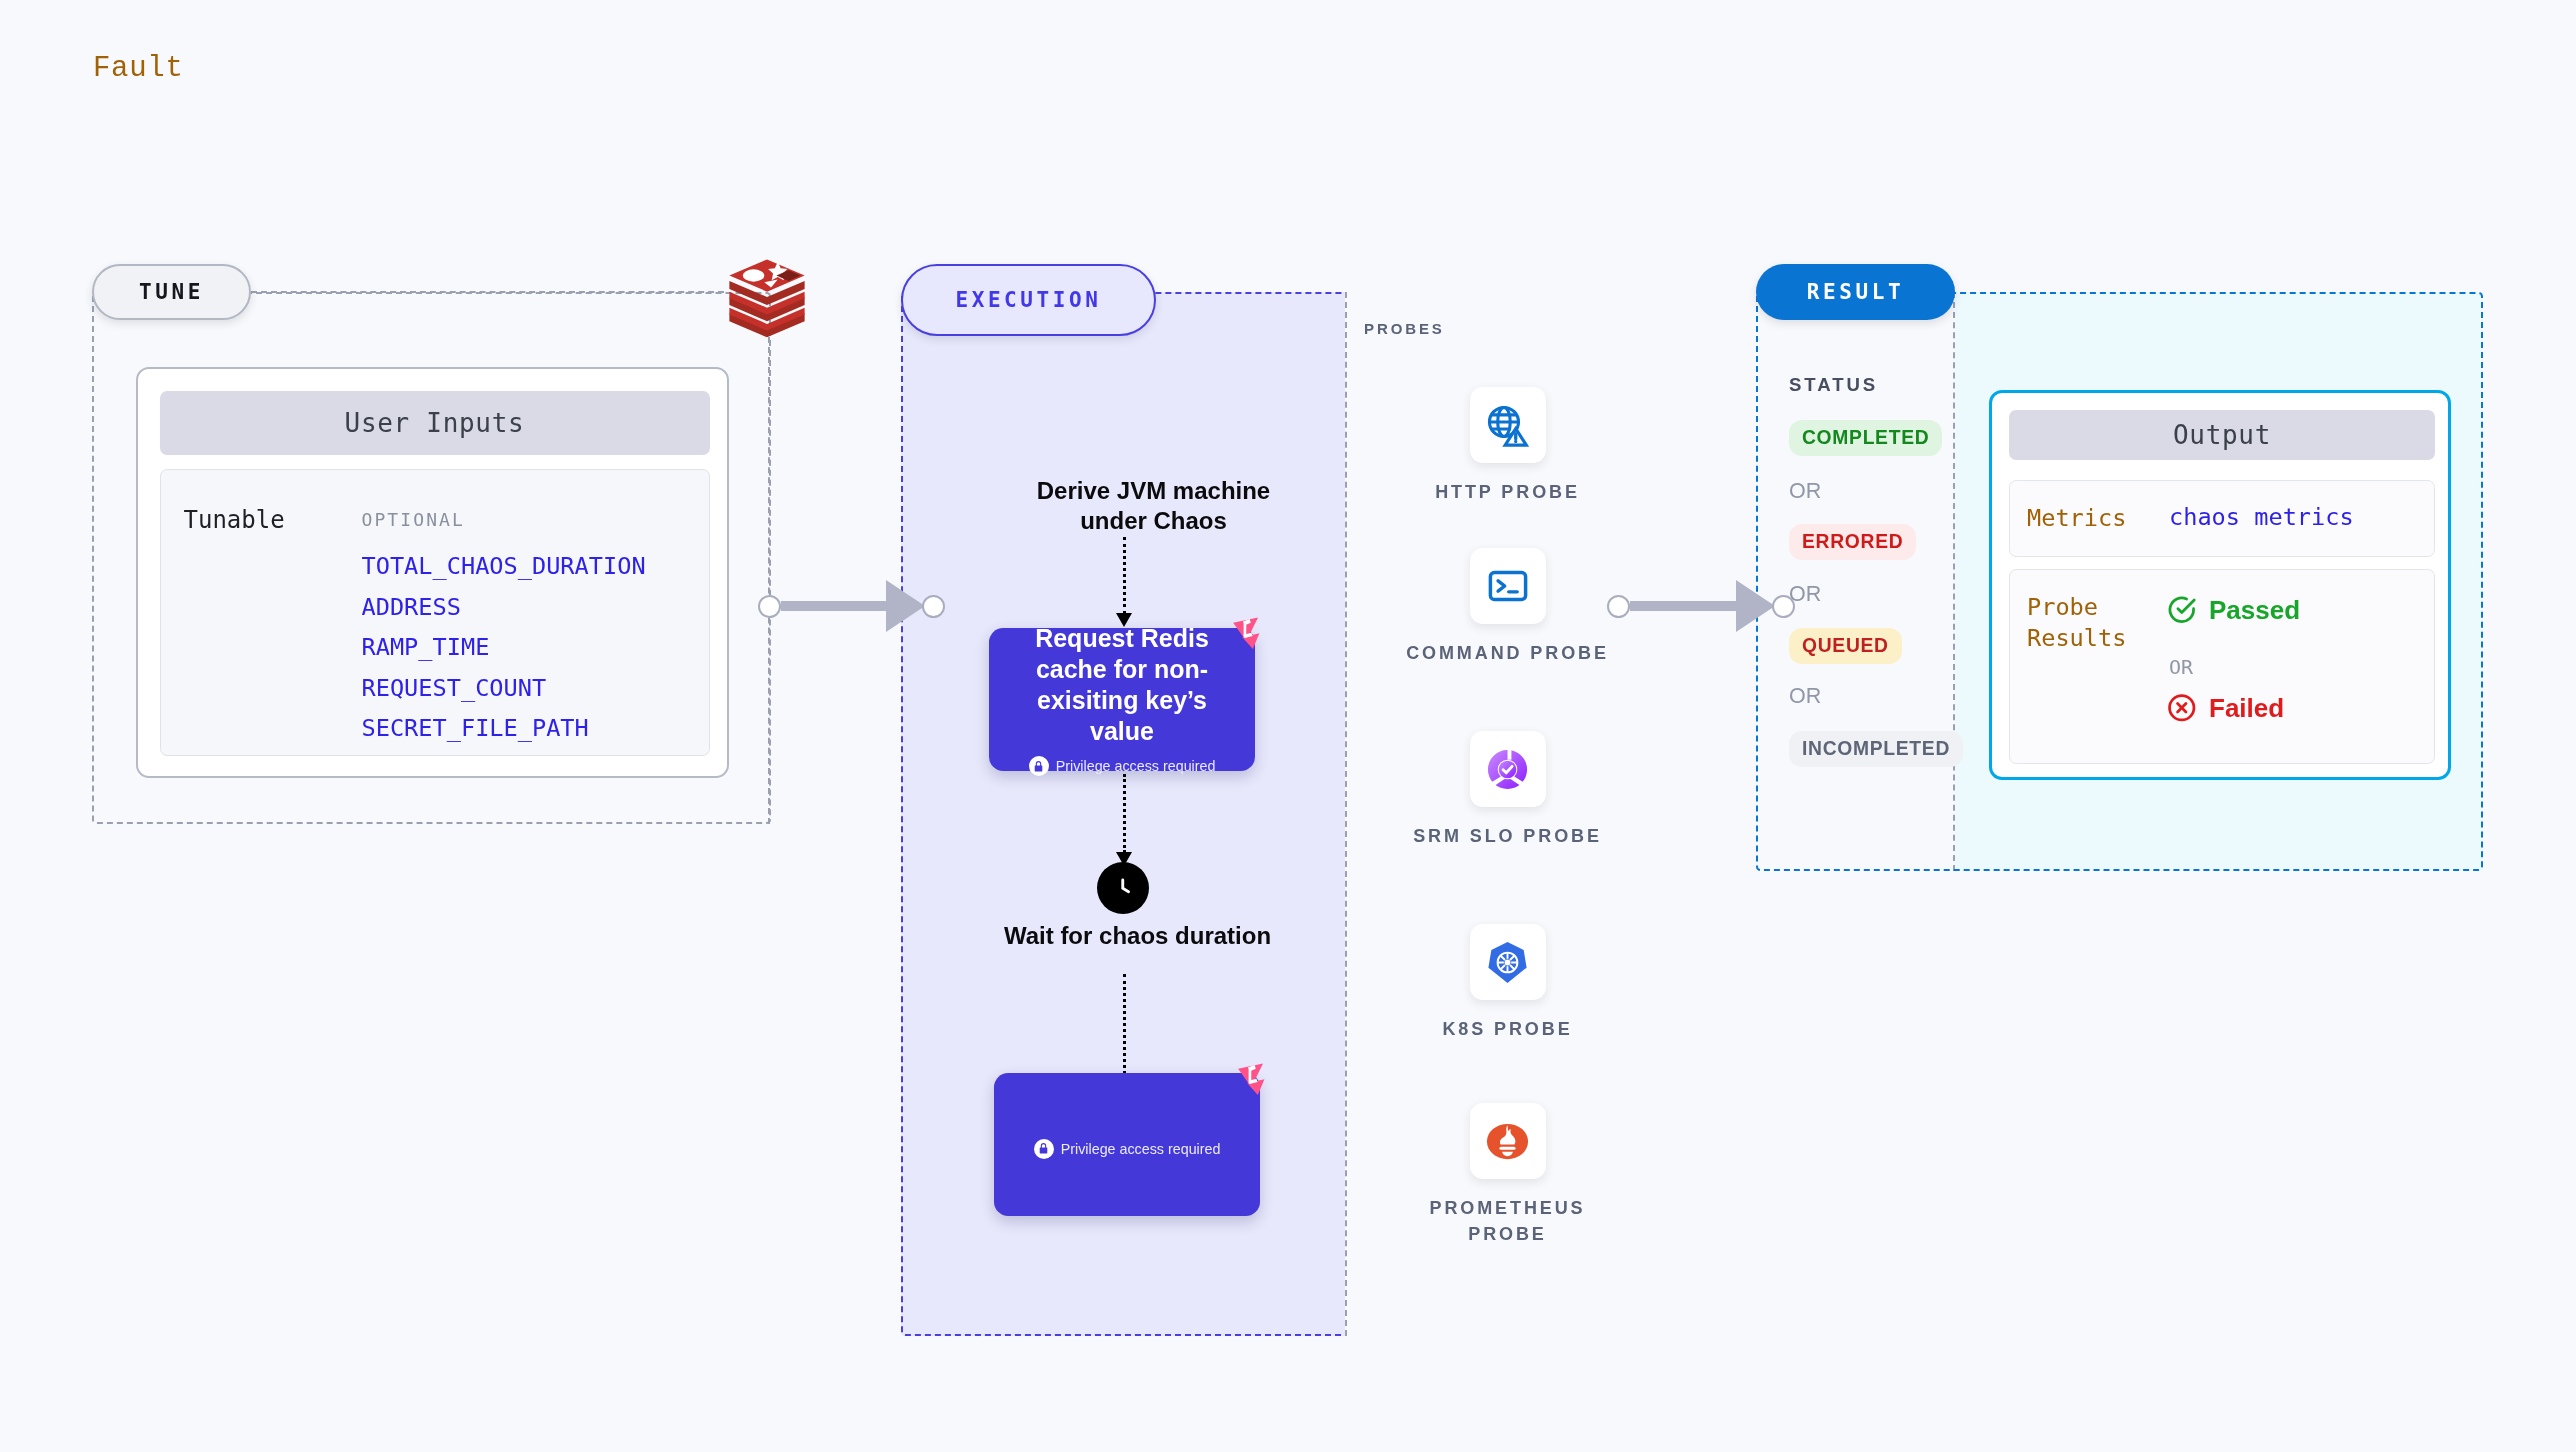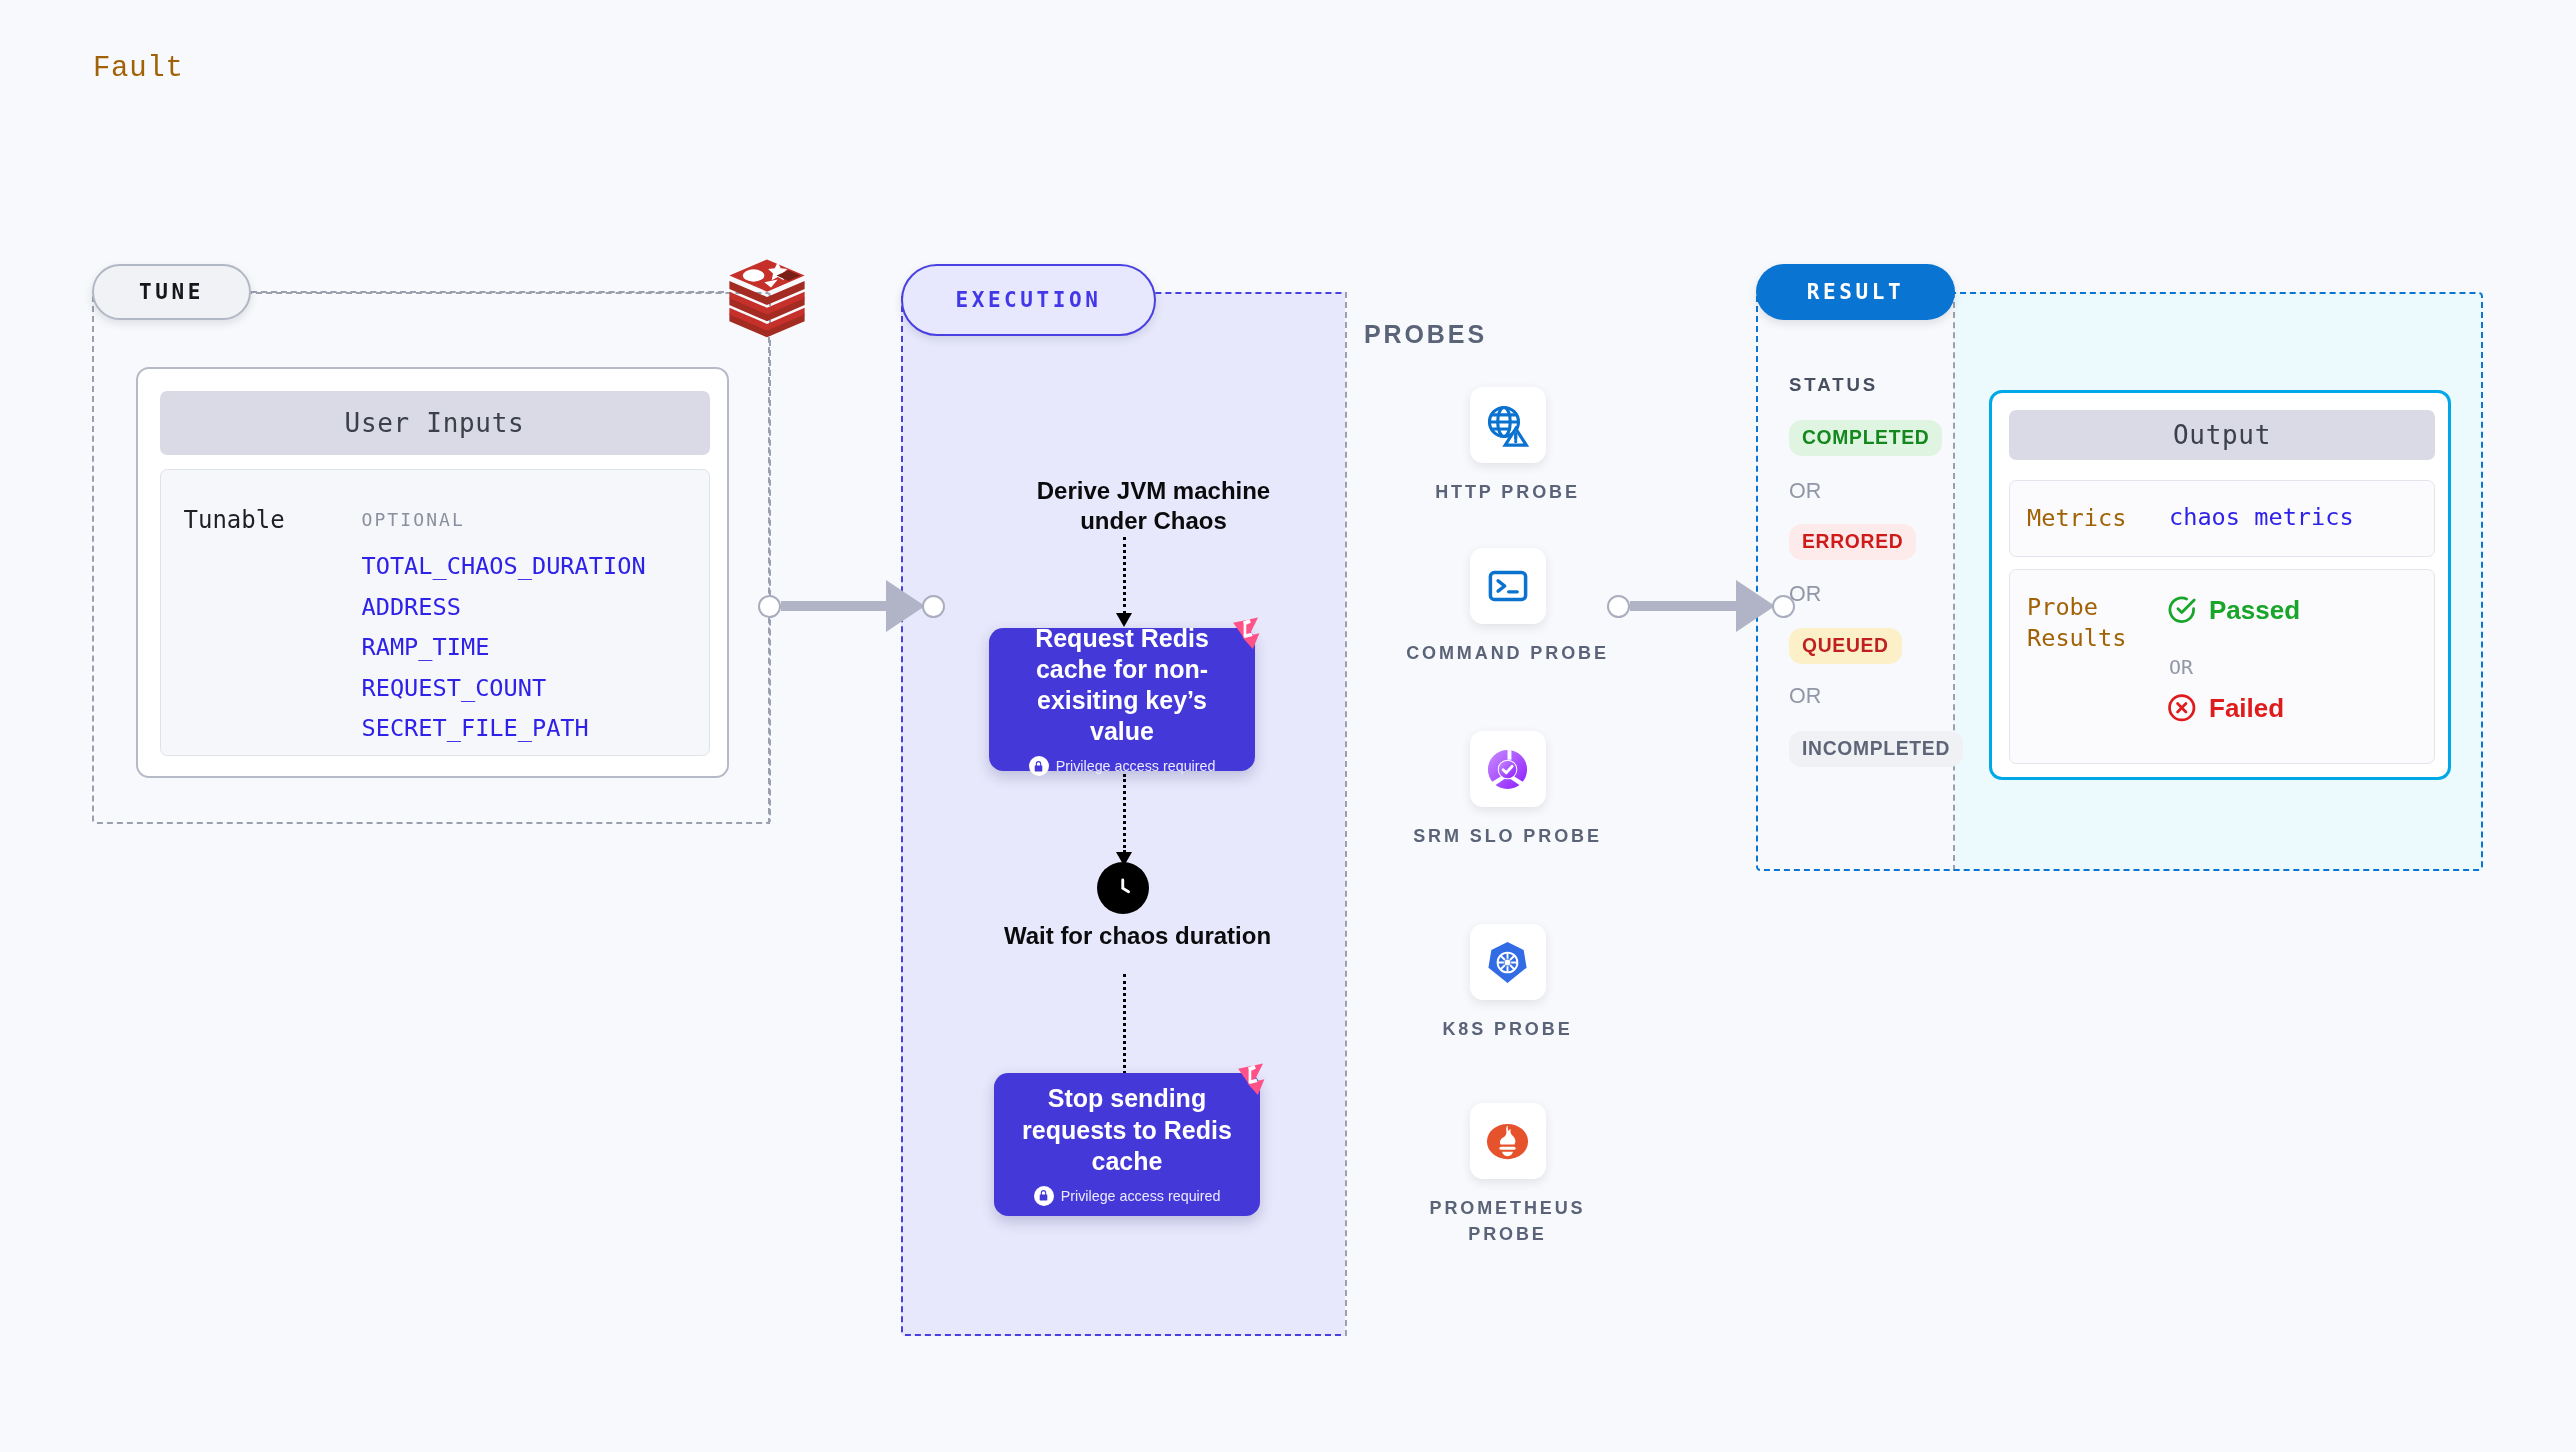--- a/index.html
+++ b/index.html
@@ -186,21 +186,21 @@
     position: absolute; left: 1097px; top: 862px;
     width: 52px; height: 52px; border-radius: 50%;
     background: #000000; display: flex; align-items: center; justify-content: center;
     z-index: 5;
   }
   .exec-title-2 { left: 987px; top: 921px; width: 301px; }
 
   
   .probes-heading {
     position: absolute; left: 1364px; top: 320px;
-    font-size: 25px; font-weight: 700; color: #5a6377; letter-spacing: 2.9px;
+    font-size: 15px; font-weight: 700; color: #5a6377; letter-spacing: 2.9px;
   }
   .probe-item {
     position: absolute; width: 215px;
     display: flex; flex-direction: column; align-items: center;
   }
   .probe-tile {
     width: 76px; height: 76px; background: #ffffff; border-radius: 13px;
     display: flex; align-items: center; justify-content: center;
     box-shadow: 0 3.6px 10px rgba(40,45,70,.10);
   }
@@ -364,21 +364,20 @@
     <svg width="31.5" height="31.5" viewBox="0 0 24 24">
       <circle cx="12" cy="12" r="11" fill="#000"></circle>
       <path d="M12 6 v6.4 l4.4 2.6" stroke="#fff" stroke-width="2.2" fill="none" stroke-linecap="round"></path>
     </svg>
   </div>
   <div class="exec-step-label exec-title-2">Wait for chaos duration</div>
 
   <div class="dotted-arrow da-3"></div>
 
   <div class="exec-node node-2">
-    <span class="node-text">Stop sending requests to Redis cache</span>
     <span class="node-priv">
       <span class="lock-badge">
         <svg width="13" height="13" viewBox="0 0 24 24" fill="#4438d8">
           <path d="M12 2a5 5 0 0 0-5 5v3H6a1 1 0 0 0-1 1v9a1 1 0 0 0 1 1h12a1 1 0 0 0 1-1v-9a1 1 0 0 0-1-1h-1V7a5 5 0 0 0-5-5zm0 2a3 3 0 0 1 3 3v3H9V7a3 3 0 0 1 3-3z"></path>
         </svg>
       </span>
       <span>Privilege access required</span>
     </span>
   </div>
   <span class="litmus-badge lb-2">

